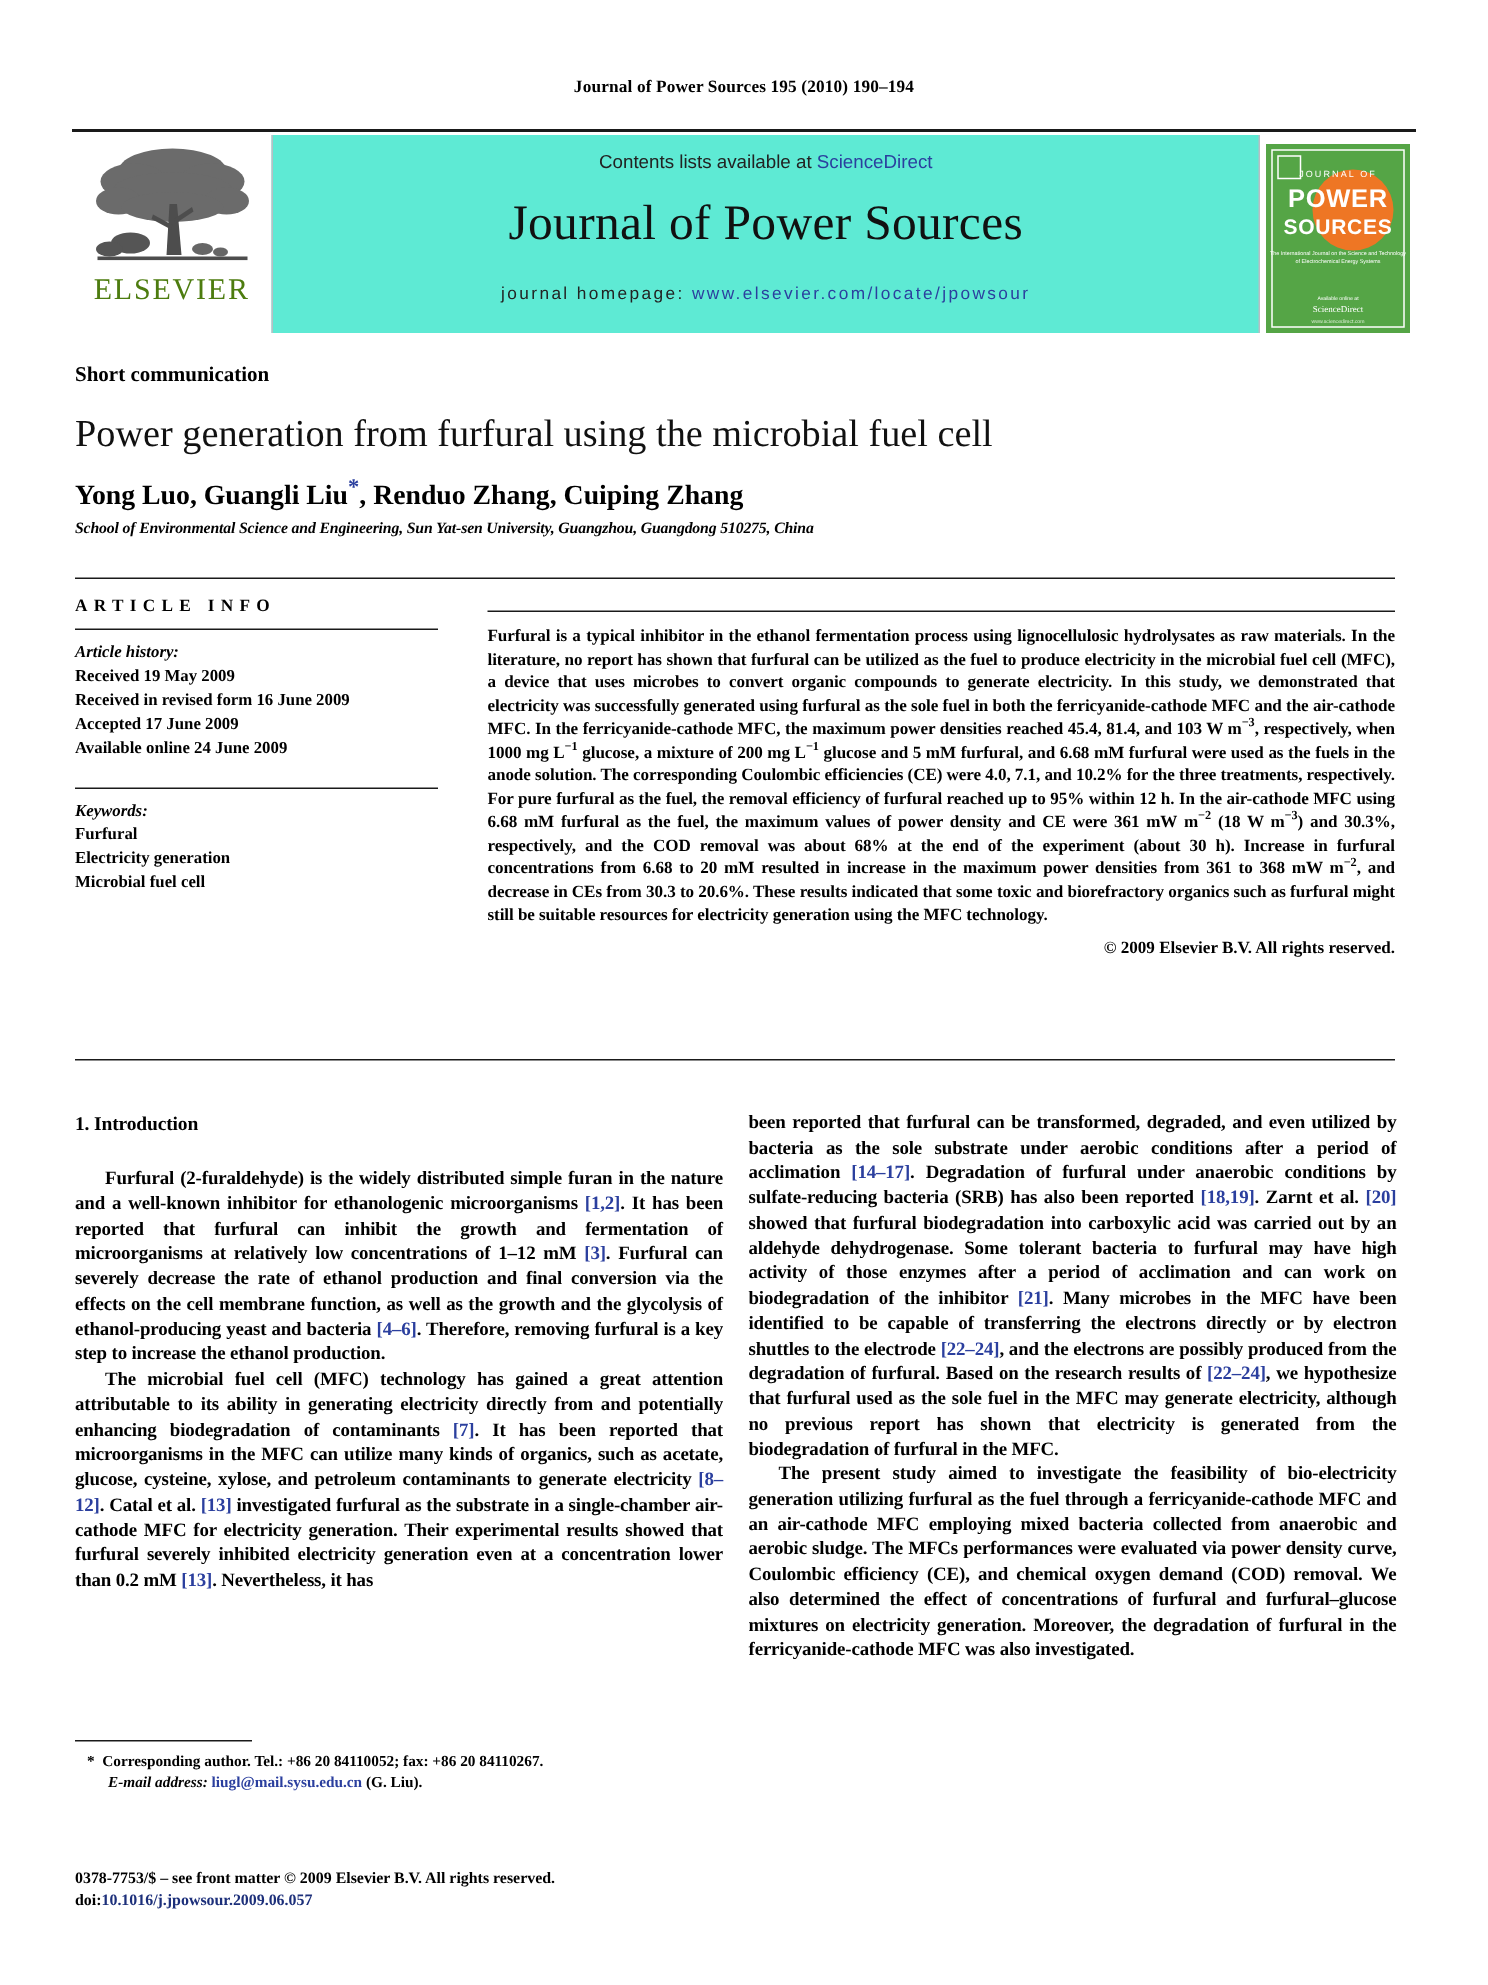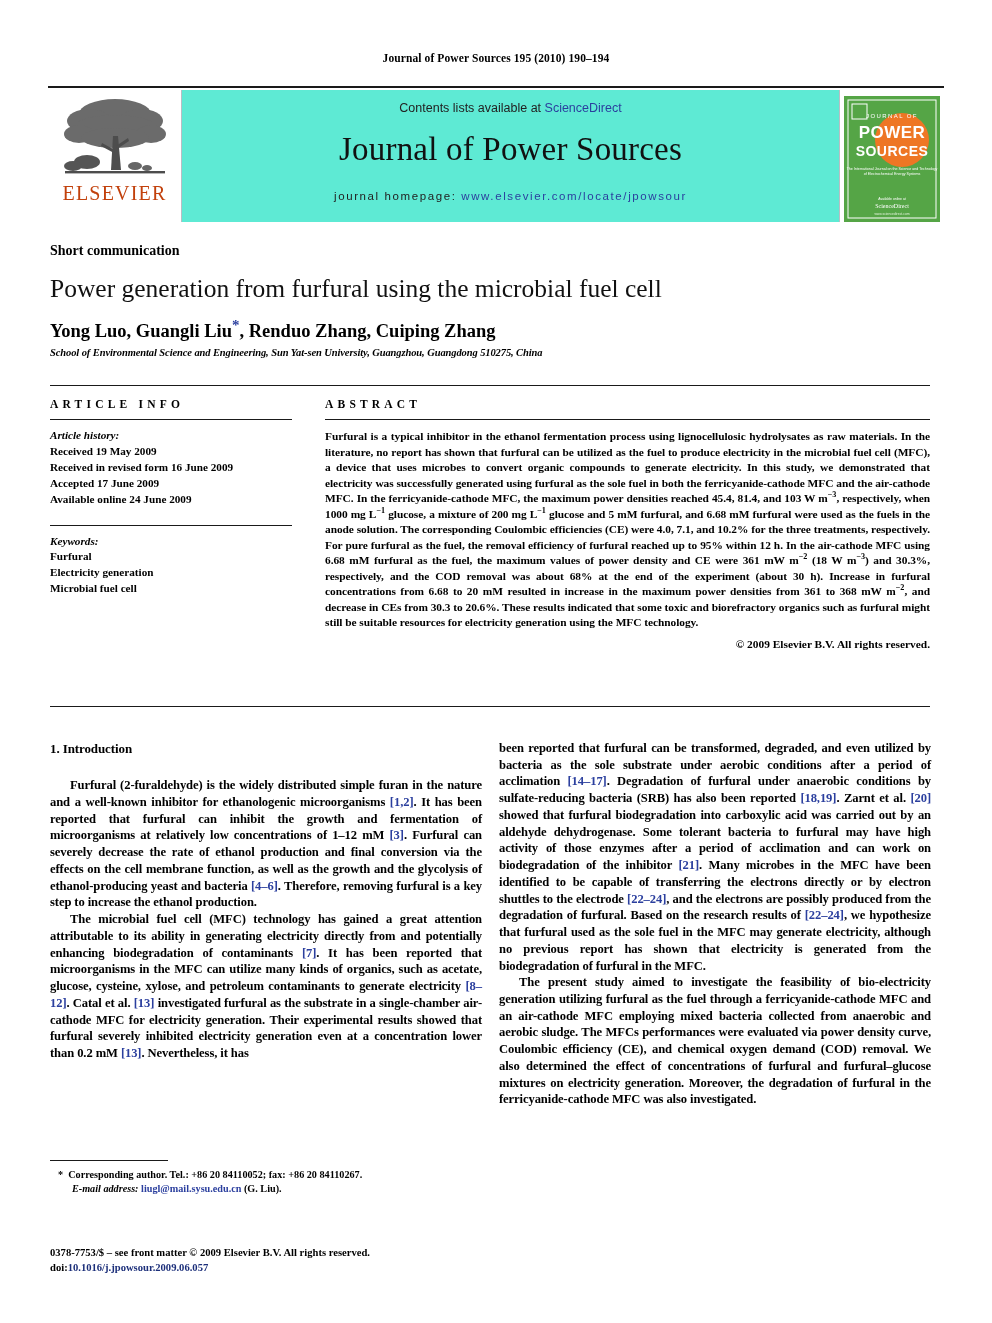--- a/index.html
+++ b/index.html
@@ -62,21 +62,21 @@
     align-items: center;
     justify-content: flex-start;
     background: #ffffff;
   }
   .elsevier-tree {
     width: 112px;
     height: 88px;
     display: block;
   }
   .elsevier-word {
-    color: #c2410c;
+    color: #4d7c0f;
     font-family: "Liberation Serif", serif;
     font-size: 20px;
     letter-spacing: 1.2px;
     line-height: 1;
     margin-top: 1px;
   }
   .banner-cell {
     flex: 1 1 auto;
     background: #5eead4;
     border-left: 1px solid #b9bdc4;
@@ -377,21 +377,20 @@
     <div class="rule" style="margin-top:17px;"></div>
     <div class="info-group">
       <div class="ital">Keywords:</div>
       <div>Furfural</div>
       <div>Electricity generation</div>
       <div>Microbial fuel cell</div>
     </div>
   </div>
 
   <div class="abs-col">
-    <div class="sec-head">ABSTRACT</div>
     <div class="rule"></div>
     <div class="abs-body"><span>Furfural is a typical inhibitor in the ethanol fermentation process using lignocellulosic hydrolysates as raw materials. In the literature, no report has shown that furfural can be utilized as the fuel to produce electricity in the microbial fuel cell (MFC), a device that uses microbes to convert organic compounds to generate electricity. In this study, we demonstrated that electricity was successfully generated using furfural as the sole fuel in both the ferricyanide-cathode MFC and the air-cathode MFC. In the ferricyanide-cathode MFC, the maximum power densities reached 45.4, 81.4, and 103 W m</span><sup>−3</sup><span>, respectively, when 1000 mg L</span><sup>−1</sup><span> glucose, a mixture of 200 mg L</span><sup>−1</sup><span> glucose and 5 mM furfural, and 6.68 mM furfural were used as the fuels in the anode solution. The corresponding Coulombic efficiencies (CE) were 4.0, 7.1, and 10.2% for the three treatments, respectively. For pure furfural as the fuel, the removal efficiency of furfural reached up to 95% within 12 h. In the air-cathode MFC using 6.68 mM furfural as the fuel, the maximum values of power density and CE were 361 mW m</span><sup>−2</sup><span> (18 W m</span><sup>−3</sup><span>) and 30.3%, respectively, and the COD removal was about 68% at the end of the experiment (about 30 h). Increase in furfural concentrations from 6.68 to 20 mM resulted in increase in the maximum power densities from 361 to 368 mW m</span><sup>−2</sup><span>, and decrease in CEs from 30.3 to 20.6%. These results indicated that some toxic and biorefractory organics such as furfural might still be suitable resources for electricity generation using the MFC technology.</span></div>
     <div class="abs-copy">© 2009 Elsevier B.V. All rights reserved.</div>
   </div>
 
   <div class="col col-left">
     <div class="body-head">1.  Introduction</div>
     <p><span>Furfural (2-furaldehyde) is the widely distributed simple furan in the nature and a well-known inhibitor for ethanologenic microorganisms </span><span class="ref">[1,2]</span><span>. It has been reported that furfural can inhibit the growth and fermentation of microorganisms at relatively low concentrations of 1–12 mM </span><span class="ref">[3]</span><span>. Furfural can severely decrease the rate of ethanol production and final conversion via the effects on the cell membrane function, as well as the growth and the glycolysis of ethanol-producing yeast and bacteria </span><span class="ref">[4–6]</span><span>. Therefore, removing furfural is a key step to increase the ethanol production.</span></p>
     <p><span>The microbial fuel cell (MFC) technology has gained a great attention attributable to its ability in generating electricity directly from and potentially enhancing biodegradation of contaminants </span><span class="ref">[7]</span><span>. It has been reported that microorganisms in the MFC can utilize many kinds of organics, such as acetate, glucose, cysteine, xylose, and petroleum contaminants to generate electricity </span><span class="ref">[8–12]</span><span>. Catal et al. </span><span class="ref">[13]</span><span> investigated furfural as the substrate in a single-chamber air-cathode MFC for electricity generation. Their experimental results showed that furfural severely inhibited electricity generation even at a concentration lower than 0.2 mM </span><span class="ref">[13]</span><span>. Nevertheless, it has</span></p>
   </div>

